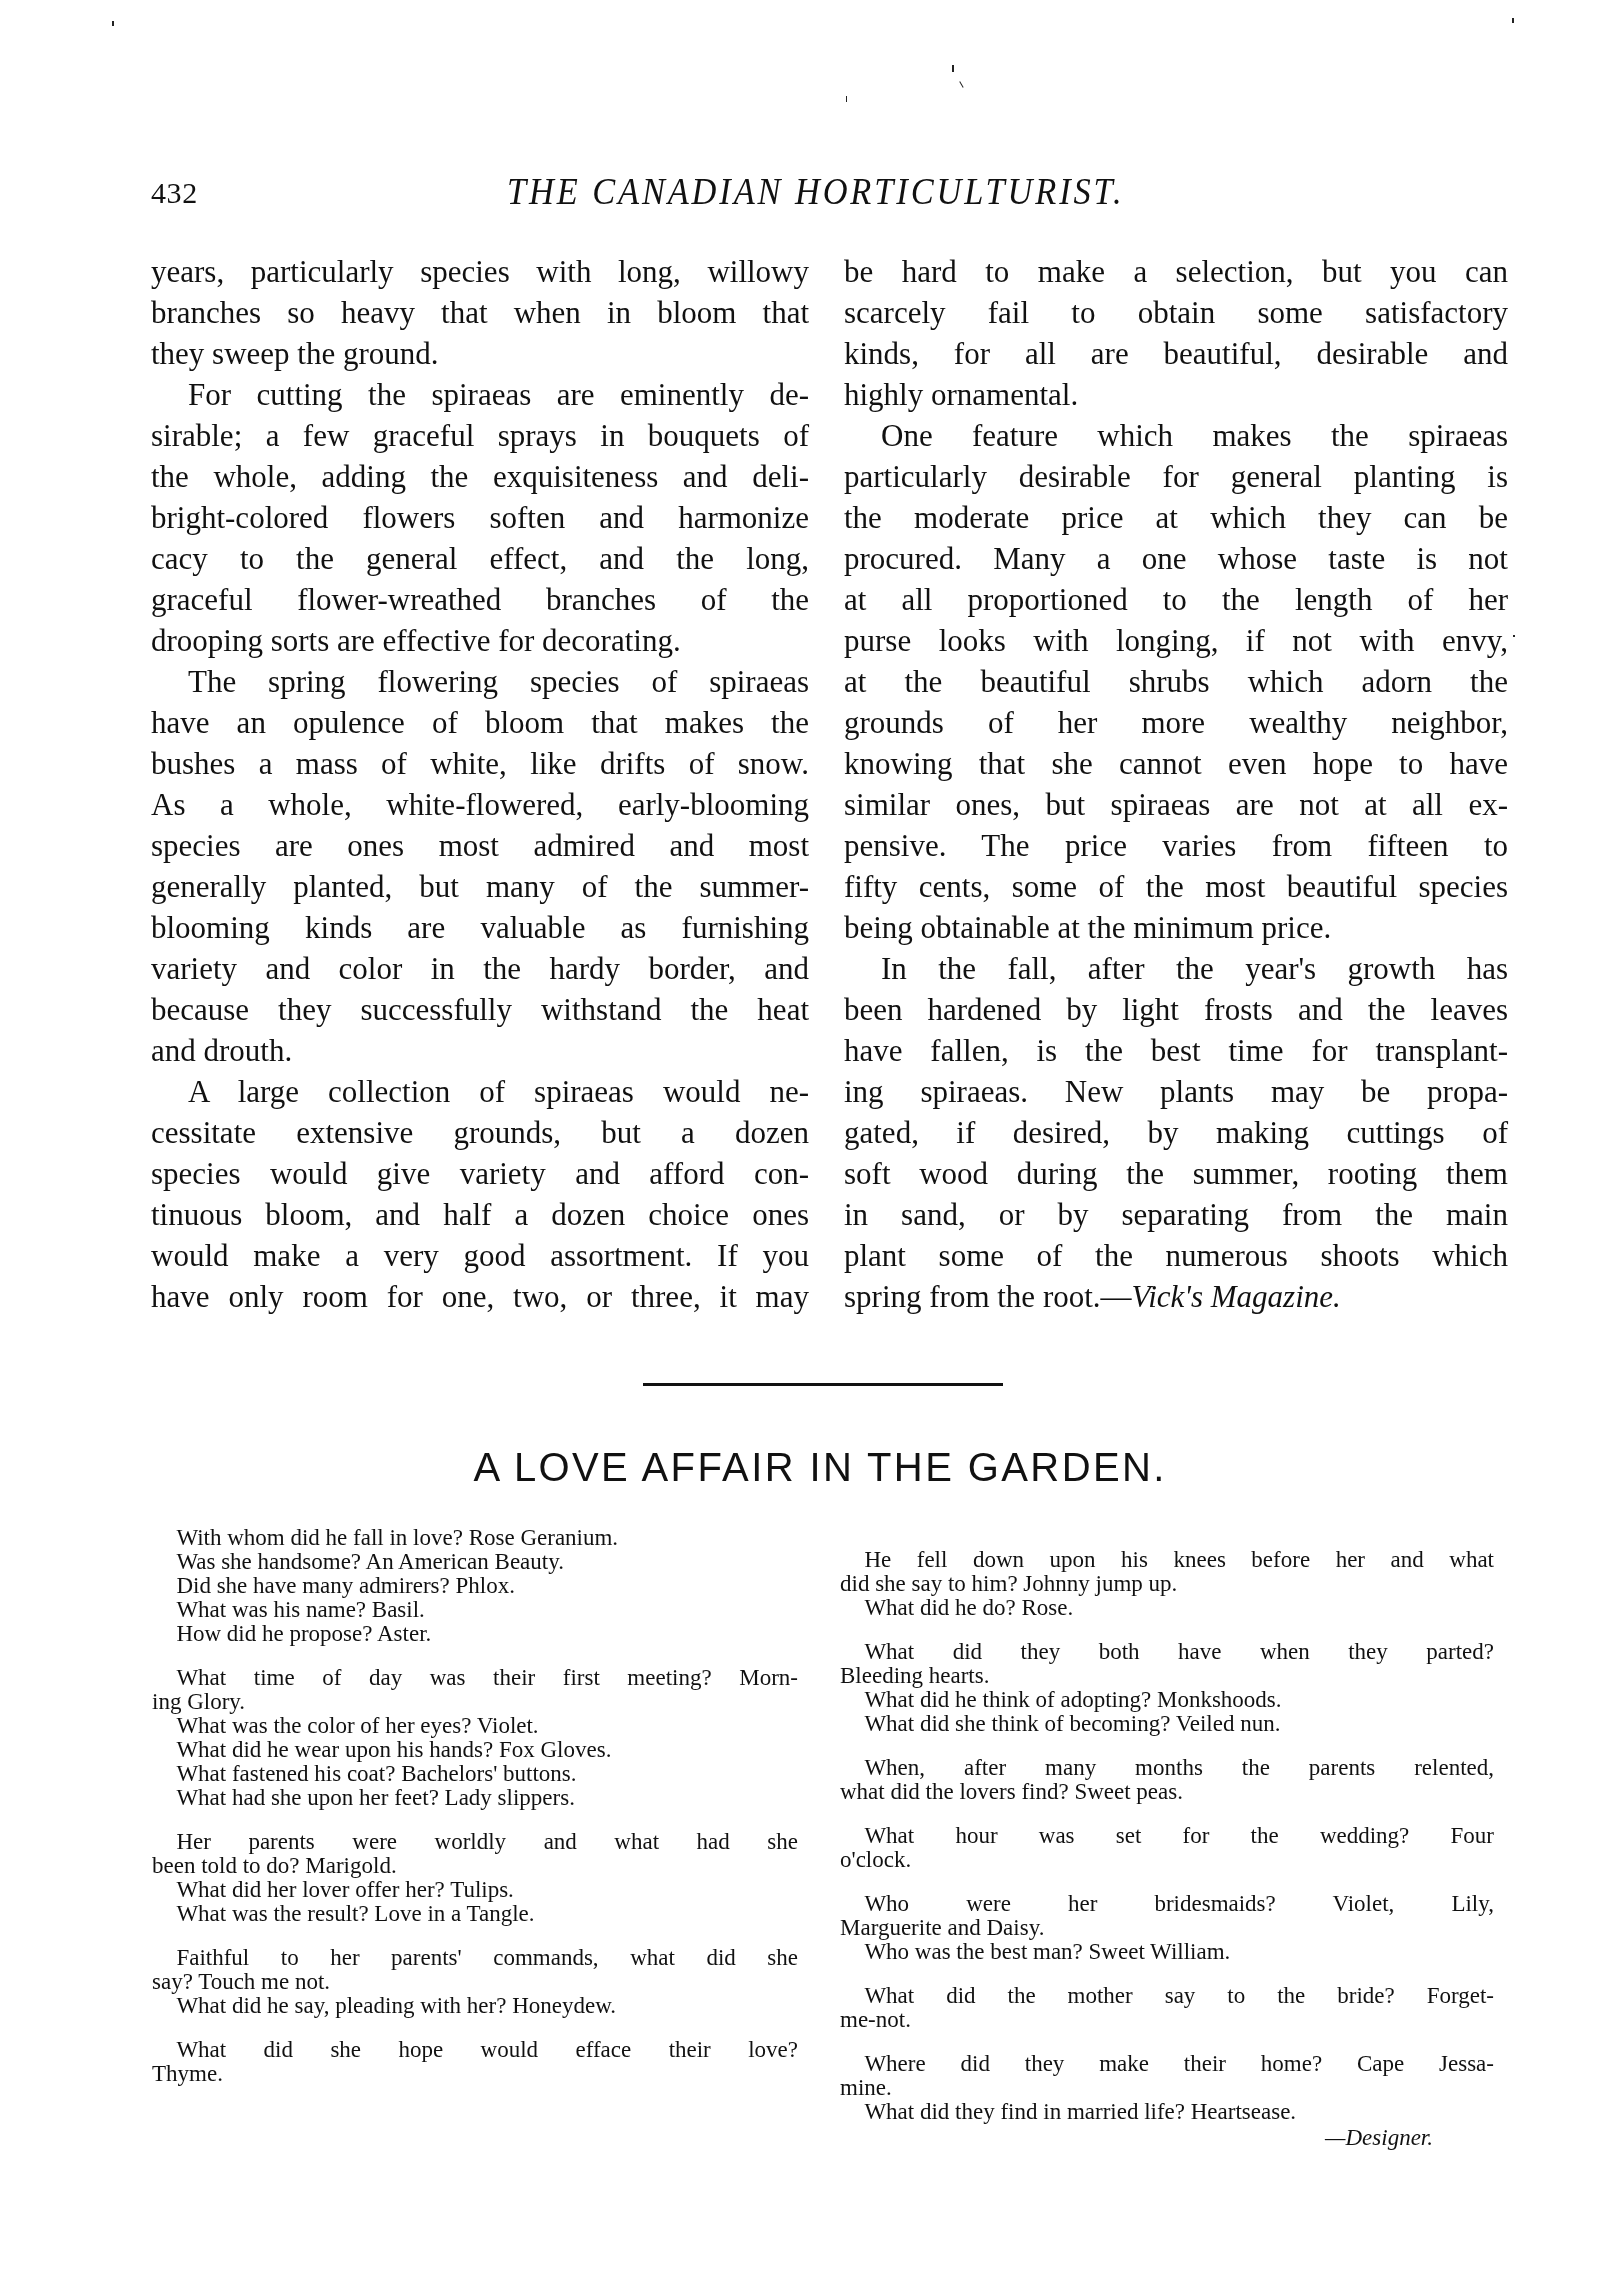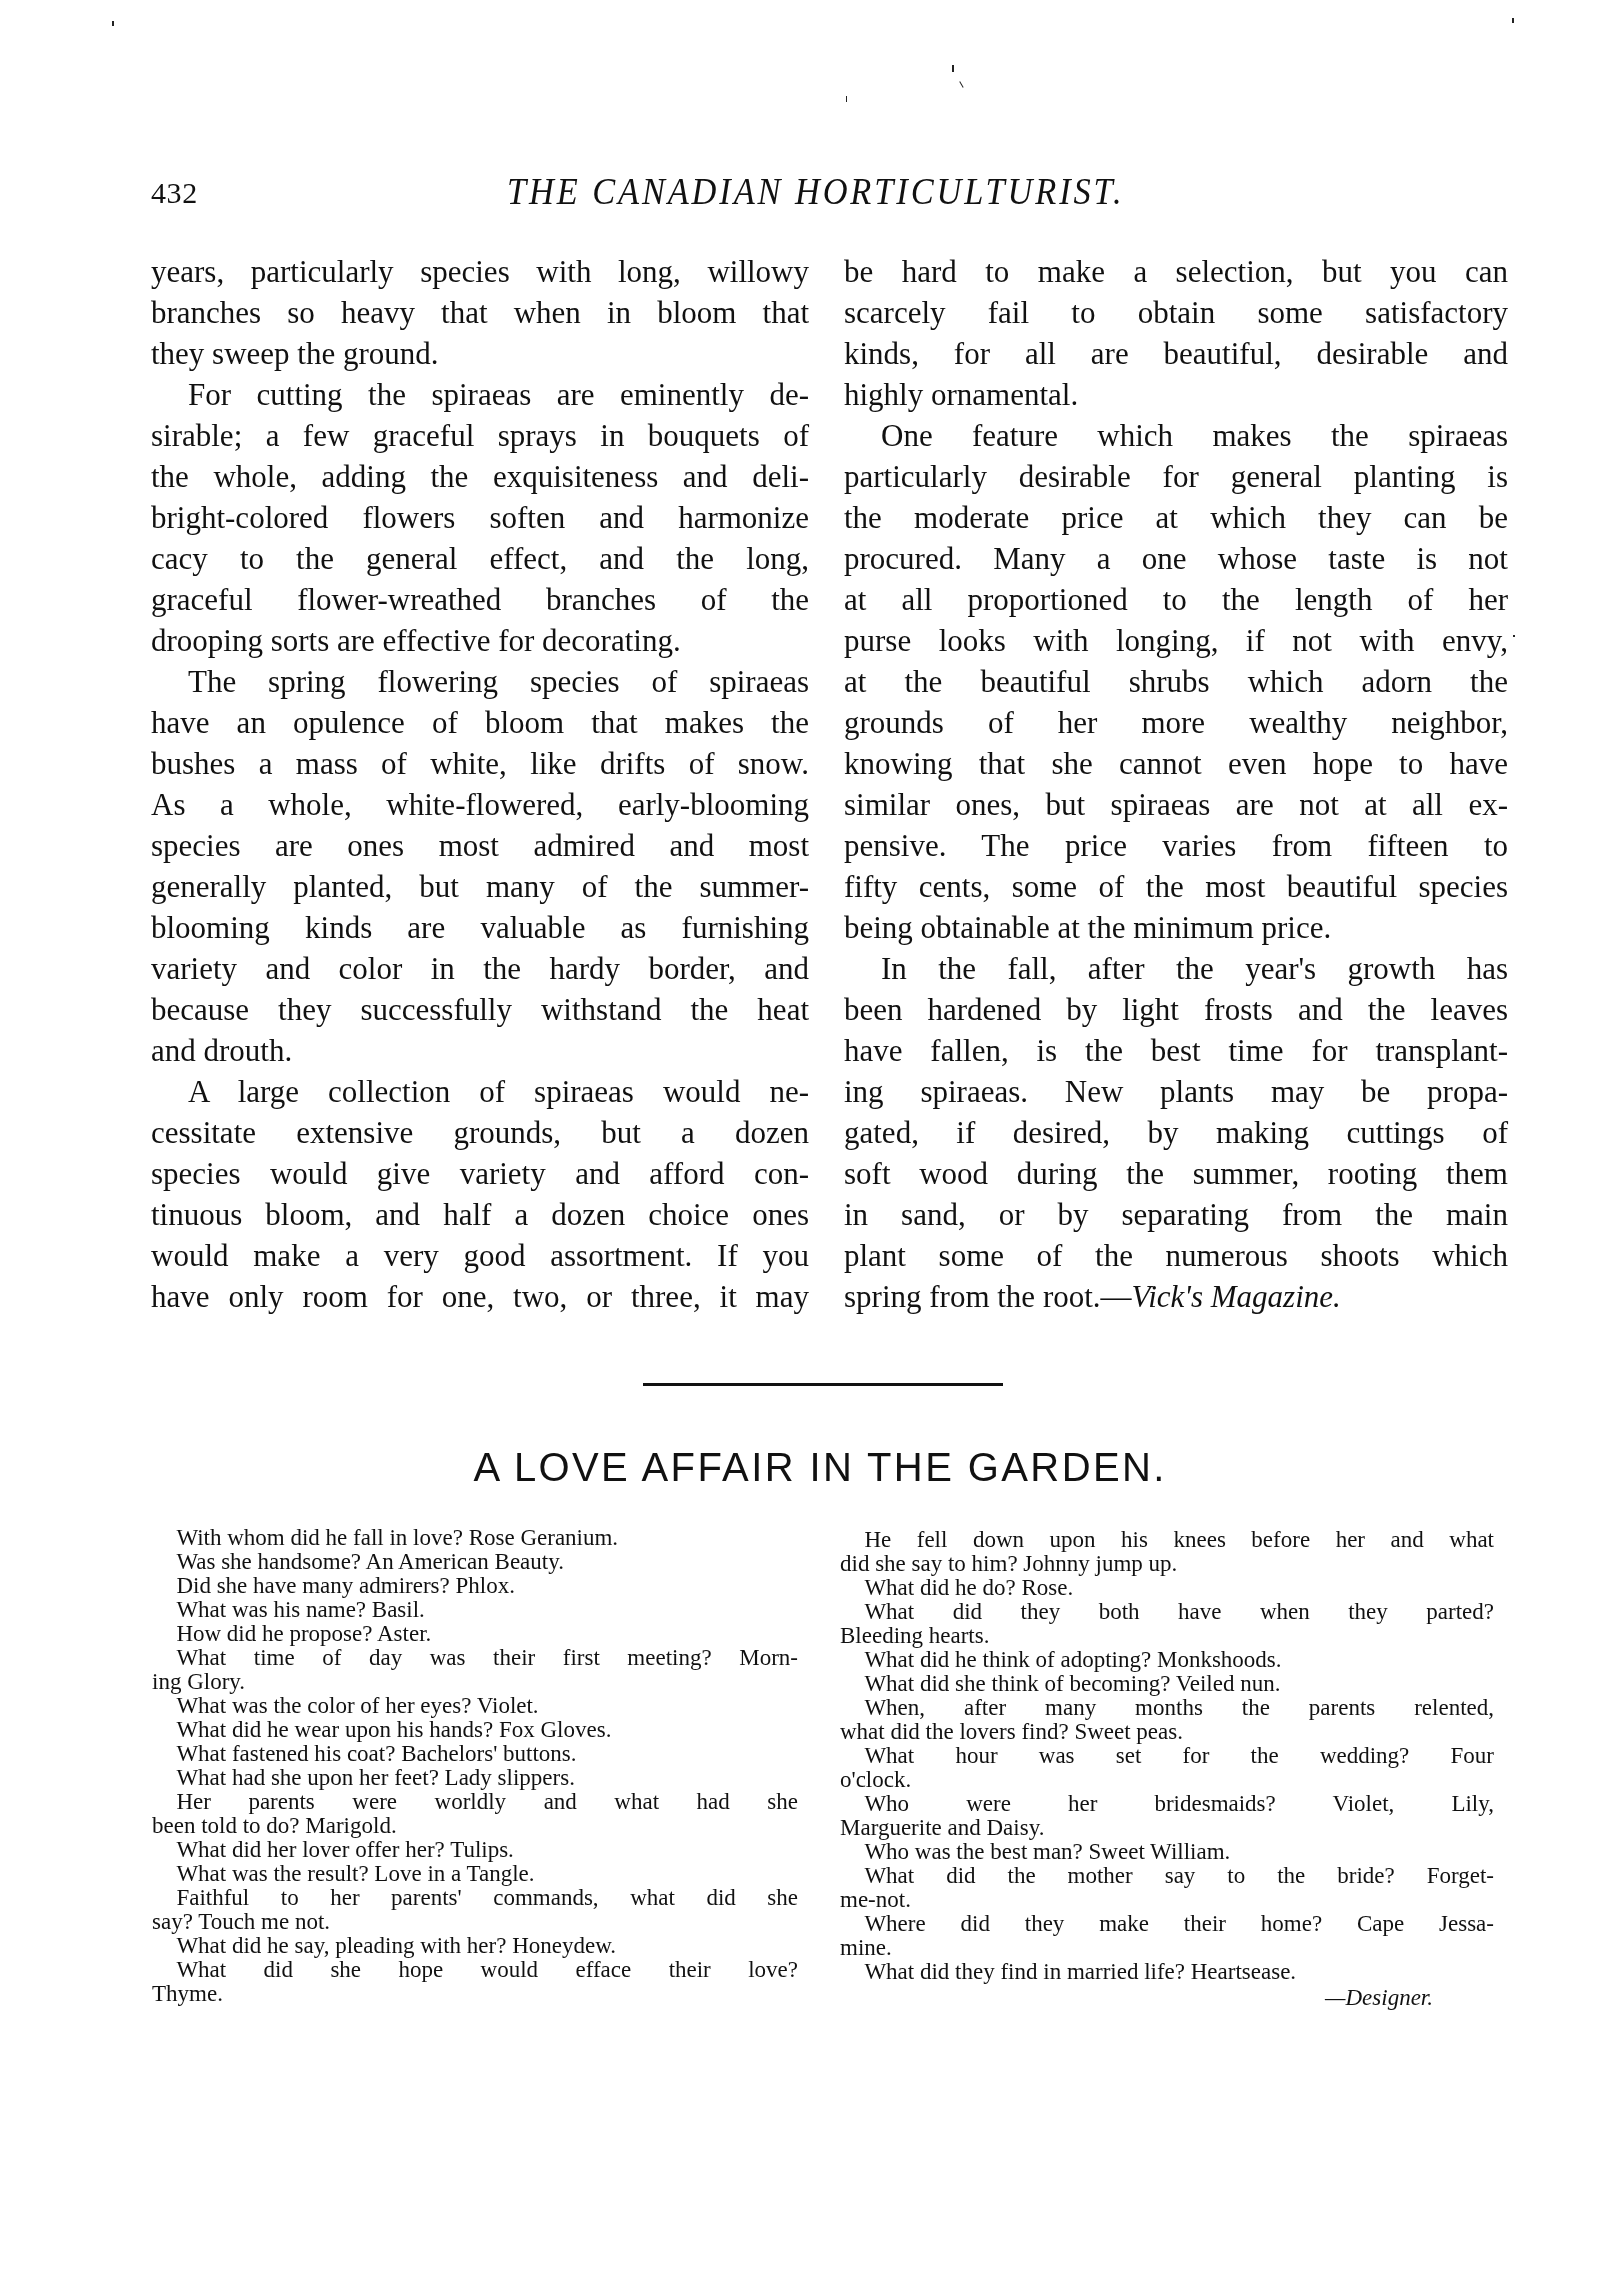--- a/index.html
+++ b/index.html
@@ -118,21 +118,21 @@
     .poem-col.left { left: 0; width: 646px; }
     .poem-col.right { left: 688px; width: 654px; top: 2.4px; }
     .poem-line {
       display: block;
       white-space: nowrap;
       height: 24px;
       text-align: justify;
       text-align-last: left;
     }
     .poem-line.indent { padding-left: 24.4px; }
-    .poem-line.just { text-align-last: justify; }
+    .poem-line.just { text-align-last: justify; margin-top: 20px; }
     .signature {
       display: block;
       text-align: right;
       padding-right: 61px;
       font-style: italic;
       height: 27px;
       line-height: 27px;
     }
   </style>
 </head>

